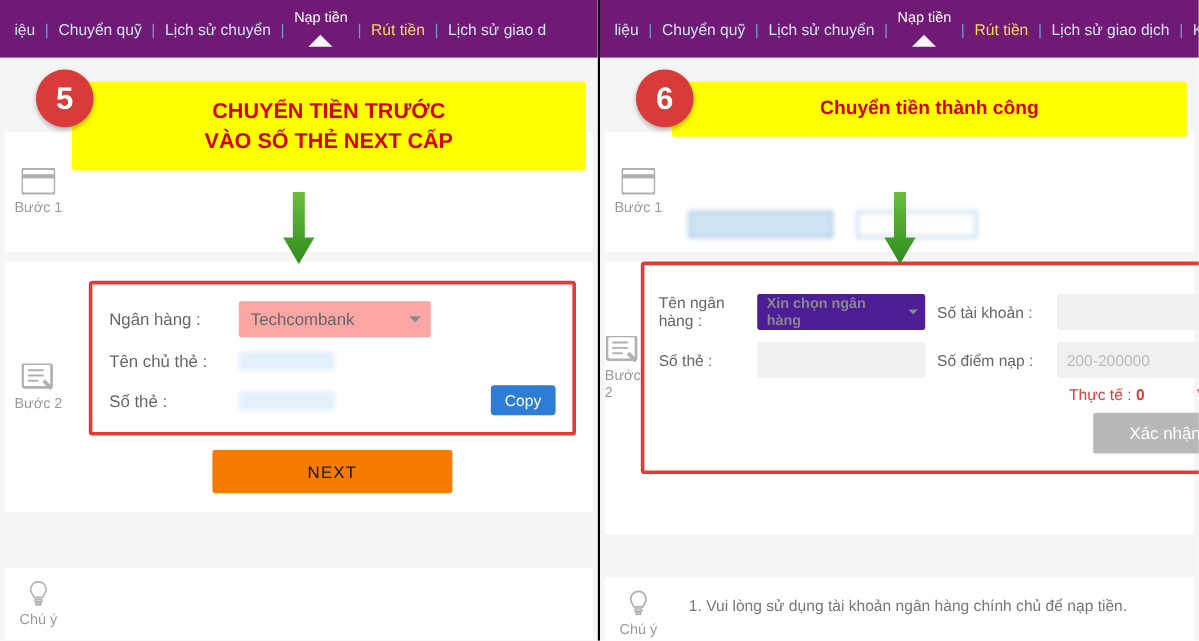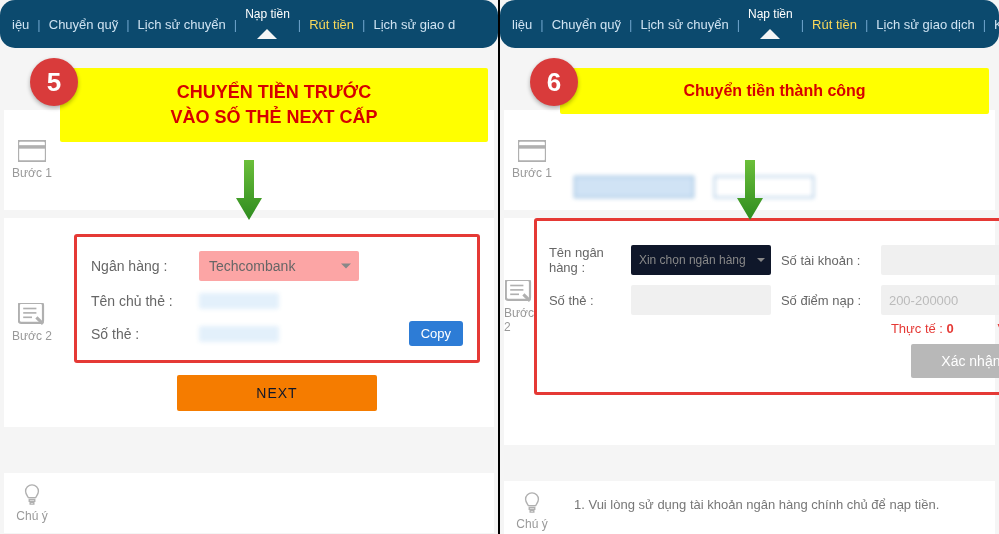--- a/index.html
+++ b/index.html
@@ -1,19 +1,19 @@
 <!DOCTYPE html>
 <html><head>
 <meta charset="utf-8">
 <style>
 * { margin: 0; padding: 0; box-sizing: border-box; font-family: Arial, sans-serif; }
 body { background: #fff; width: 999px; height: 534px; overflow: hidden; display: flex; }
 .half { width: 499px; height: 534px; position: relative; background: #f5f5f5; }
 .divider { width: 2px; background: #000; height: 534px; }
-.navbar { background: #0c4a6e; height: 48px; display: flex; align-items: center; padding: 0 4px; font-size: 13px; color: #fff; position: relative; border-radius: 15px; }
+.navbar { background: #701a75; height: 48px; display: flex; align-items: center; padding: 0 4px; font-size: 13px; color: #fff; position: relative; }
 .nav-item { color: #cfe3f2; padding: 0 8px; cursor: pointer; white-space: nowrap; }
 .nav-sep { color: #6aa0c8; }
 .nav-nap { color: #fff; font-size: 12px; position: relative; top: -10px; }
 .nav-nap::after { content: ""; position: absolute; left: 50%; bottom: -18px; transform: translateX(-50%); width: 0; height: 0; border-left: 10px solid transparent; border-right: 10px solid transparent; border-bottom: 10px solid #f5f5f5; }
 .nav-rut { color: #f9d95a; }
 .badge { position: absolute; top: 58px; left: 30px; width: 48px; height: 48px; border-radius: 50%; background: #d93b3b; color: #fff; display: flex; align-items: center; justify-content: center; font-size: 26px; font-weight: bold; z-index: 10; box-shadow: 0 2px 4px rgba(0,0,0,0.3); }
 .callout { position: absolute; top: 68px; left: 60px; right: 10px; background: #ffff00; color: #d60000; font-weight: bold; text-align: center; padding: 12px 10px; font-size: 18px; line-height: 1.4; z-index: 5; border-radius: 2px; }
 .arrow { position: absolute; top: 160px; left: 50%; transform: translateX(-50%); z-index: 4; }
 .arrow svg { display: block; }
 .row { display: flex; background: #fff; margin: 8px 4px; min-height: 60px; }
@@ -27,21 +27,21 @@
 .field-label { width: 100px; color: #666; font-size: 14px; }
 .select { background: #fca5a5; padding: 7px 28px 7px 10px; color: #666; font-size: 14px; position: relative; min-width: 160px; border-radius: 2px; }
 .select .caret { position: absolute; right: 8px; top: 50%; transform: translateY(-50%); width: 0; height: 0; border-left: 5px solid transparent; border-right: 5px solid transparent; border-top: 5px solid #888; }
 .blur { background: #e3f0fb; filter: blur(2px); width: 80px; height: 16px; border-radius: 2px; }
 .copy-btn { background: #2d7cd6; color: #fff; padding: 5px 12px; font-size: 13px; border-radius: 3px; margin-left: auto; cursor: pointer; }
 .next-btn { background: #f57c00; color: #0f172a; text-align: center; padding: 10px 0; width: 200px; margin: 12px auto 0; border-radius: 2px; font-size: 14px; letter-spacing: 1px; cursor: pointer; }
 .note-content { font-size: 13px; color: #777; }
 .r-grid { display: grid; grid-template-columns: 72px 140px 90px 150px; gap: 10px 10px; align-items: center; }
 .r-label { color: #666; font-size: 13px; }
 .r-input { background: #f0f0f0; height: 30px; padding: 0 8px; font-size: 13px; color: #888; border-radius: 2px; display: flex; align-items: center; }
-.r-select { background: #0f172a; height: 30px; padding: 0 24px 0 8px; font-size: 12px; color: #888; border-radius: 2px; display: flex; align-items: center; position: relative; }
+.r-select { background: #4c1d95; height: 30px; padding: 0 24px 0 8px; font-size: 12px; color: #888; border-radius: 2px; display: flex; align-items: center; position: relative; font-weight: bold; }
 .r-select .caret { position: absolute; right: 6px; top: 50%; transform: translateY(-50%); width: 0; height: 0; border-left: 4px solid transparent; border-right: 4px solid transparent; border-top: 4px solid #888; }
 .actual { text-align: right; font-size: 13px; margin-top: 6px; padding-right: 6px; }
 .actual .red { color: #e53935; }
 .confirm-btn { background: #b8b8b8; color: #fff; width: 120px; height: 34px; display: flex; align-items: center; justify-content: center; float: right; margin-top: 8px; border-radius: 2px; font-size: 14px; cursor: pointer; }
 .row-step2-right { padding-bottom: 50px; }
 .row-step2-right .content { padding-right: 12px; }
 .clearfix::after { content: ""; display: table; clear: both; }
 .bulb-icon { width: 22px; height: 22px; }
 .frame-blue-blur { filter: blur(2px); display: flex; gap: 20px; margin-bottom: 4px; }
 .frame-blue-blur div { border: 1px solid #7aa9d4; height: 22px; }

